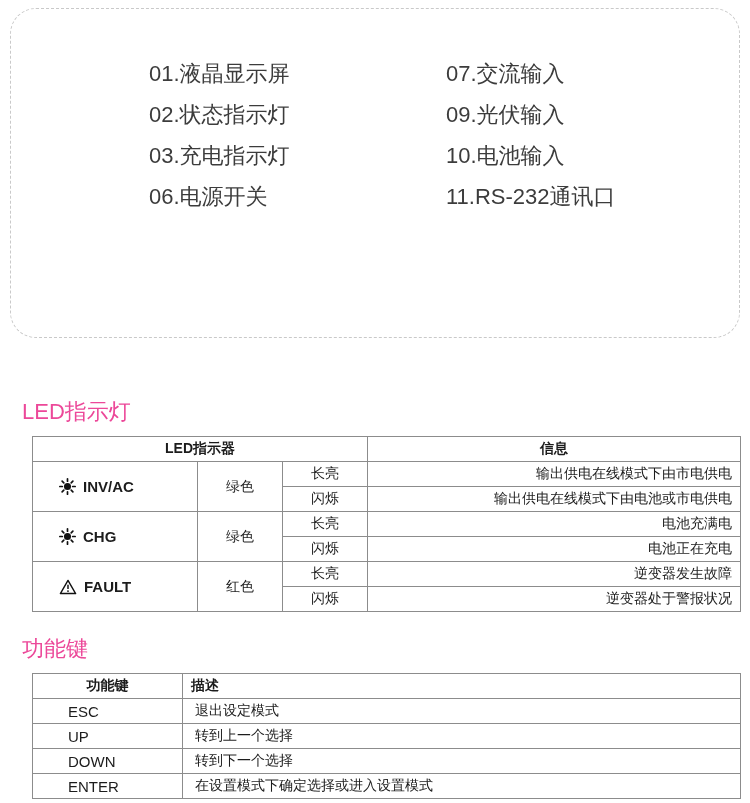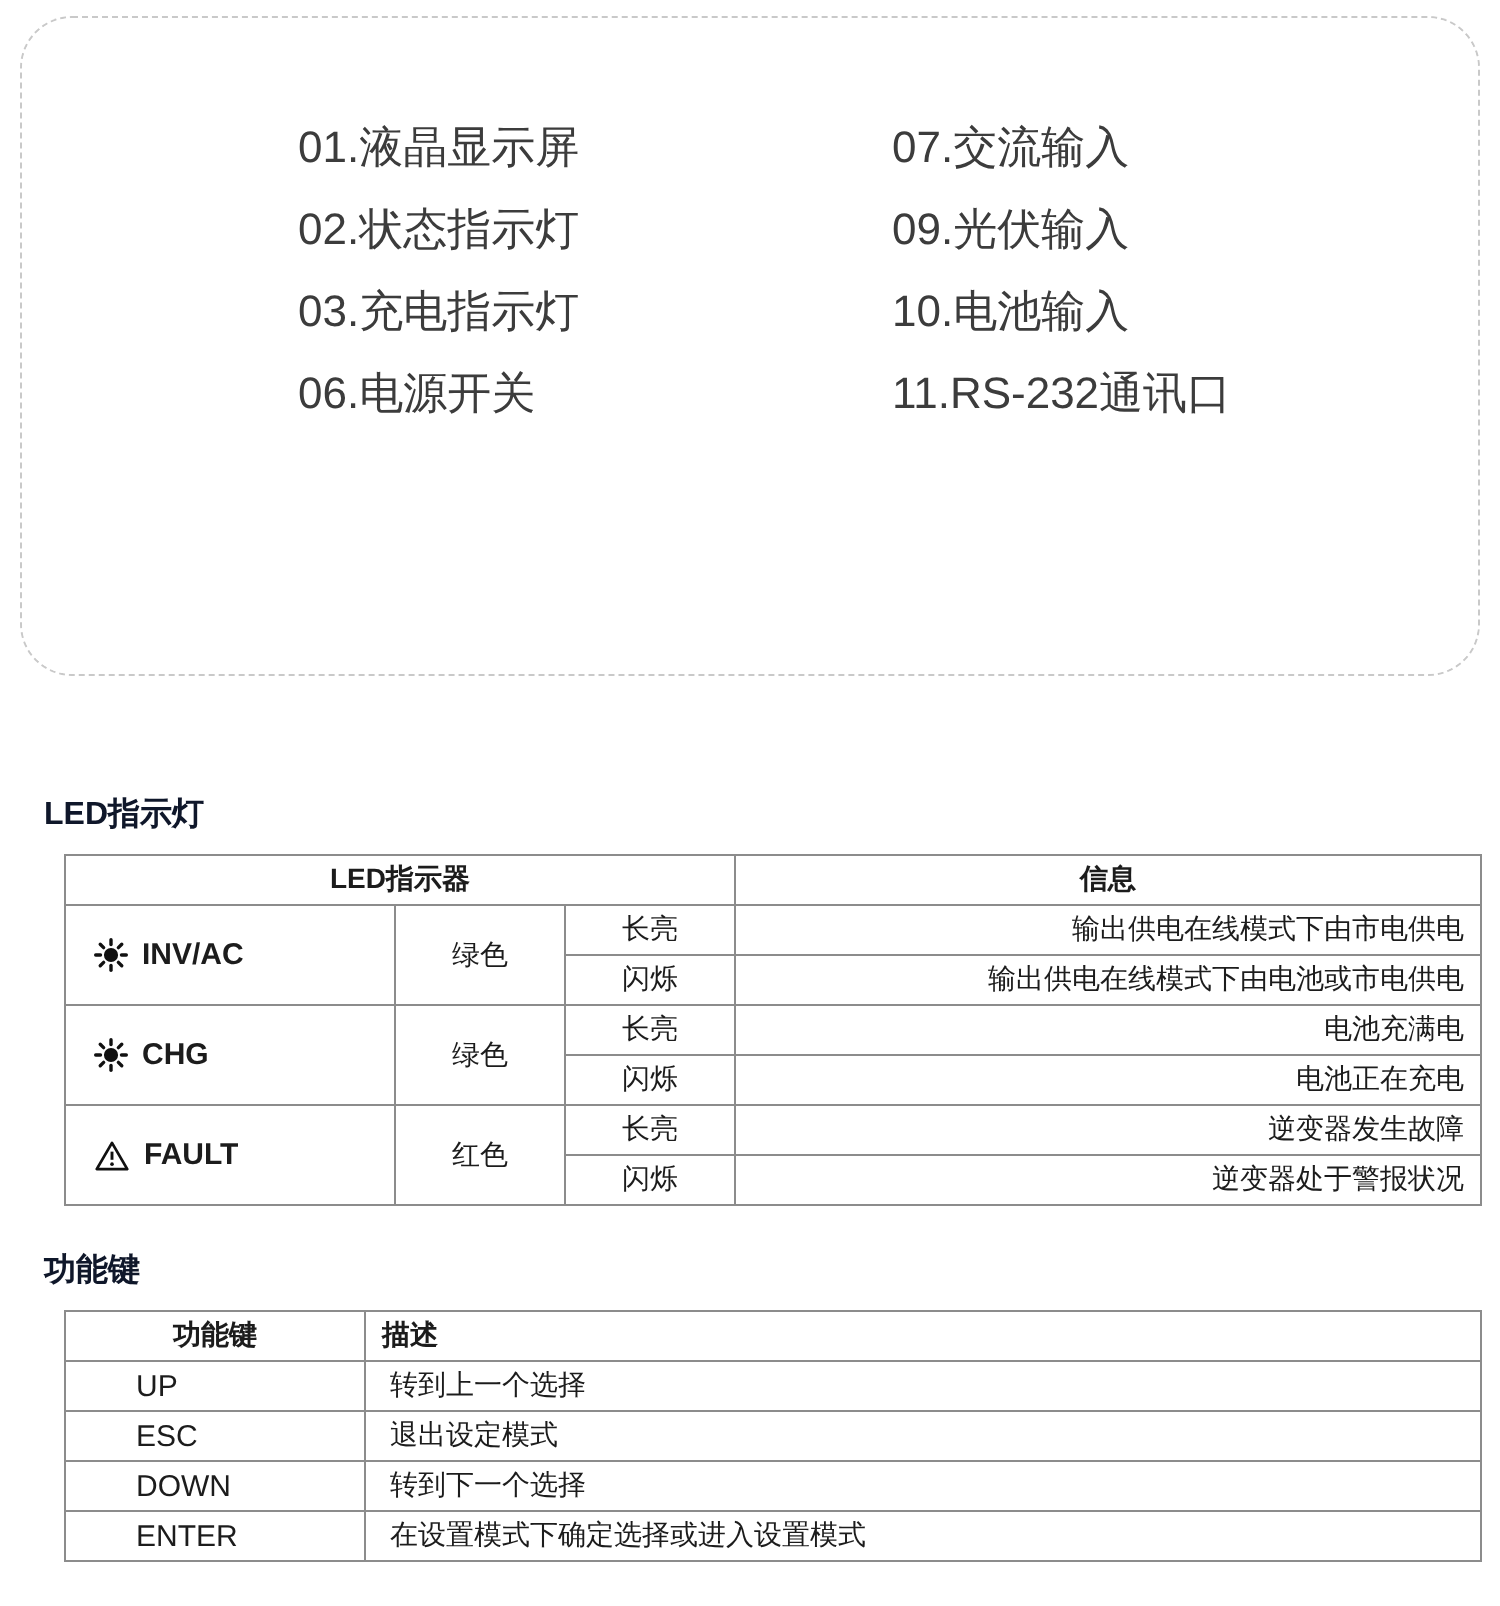--- a/index.html
+++ b/index.html
@@ -27,23 +27,23 @@
   .parts-col.left { width: 297px; }
   .part-item {
     font-size: 22px;
     line-height: 41px;
     color: #3c3c3c;
     white-space: nowrap;
   }
   
   .section-heading {
     margin: 0 0 9px 22px;
-    font-size: 16px;
-    font-weight: bold;
-    color: #0f172a;
+    font-size: 22px;
+    font-weight: normal;
+    color: #ec4899;
   }
   .led-heading { margin-top: 59px; }
   .keys-heading { margin-top: 22px; }
   
   table {
     border-collapse: collapse;
     margin-left: 32px;
     width: 708px;
     table-layout: fixed;
   }
@@ -55,21 +55,21 @@
     color: #1c1c1c;
   }
   th { font-weight: bold; text-align: center; }
   
   .led-table col.c-ind   { width: 165px; }
   .led-table col.c-color { width: 85px; }
   .led-table col.c-state { width: 85px; }
   .led-table col.c-info  { width: 373px; }
   .led-table td.cell-indicator {
     text-align: center;
-    padding-left: 14px;
+    padding-left: 26px;
     font-weight: bold;
     font-size: 15px;
   }
   .led-table td.cell-color,
   .led-table td.cell-state { text-align: center; }
   .led-table td.cell-info  { text-align: right; }
   .indicator-wrap { display: flex; align-items: center; gap: 7px; }
   .indicator-wrap svg { flex: 0 0 auto; display: block; }
   
   .keys-table col.c-key  { width: 150px; }
@@ -204,28 +204,28 @@
   <colgroup>
     <col class="c-key">
       <col class="c-desc">
   </colgroup>
   <tbody>
       <tr>
     <th class="h-key">功能键</th>
     <th class="h-desc">描述</th>
   </tr>
   <tr>
+    <td class="cell-key">ESC</td>
+    <td class="cell-desc">退出设定模式</td>
+  </tr>
+  <tr>
     <td class="cell-key">UP</td>
     <td class="cell-desc">转到上一个选择</td>
   </tr>
   <tr>
-    <td class="cell-key">ESC</td>
-    <td class="cell-desc">退出设定模式</td>
-  </tr>
-  <tr>
     <td class="cell-key">DOWN</td>
     <td class="cell-desc">转到下一个选择</td>
   </tr>
   <tr>
     <td class="cell-key">ENTER</td>
     <td class="cell-desc">在设置模式下确定选择或进入设置模式</td>
   </tr>
 </tbody>
   </table>
 

